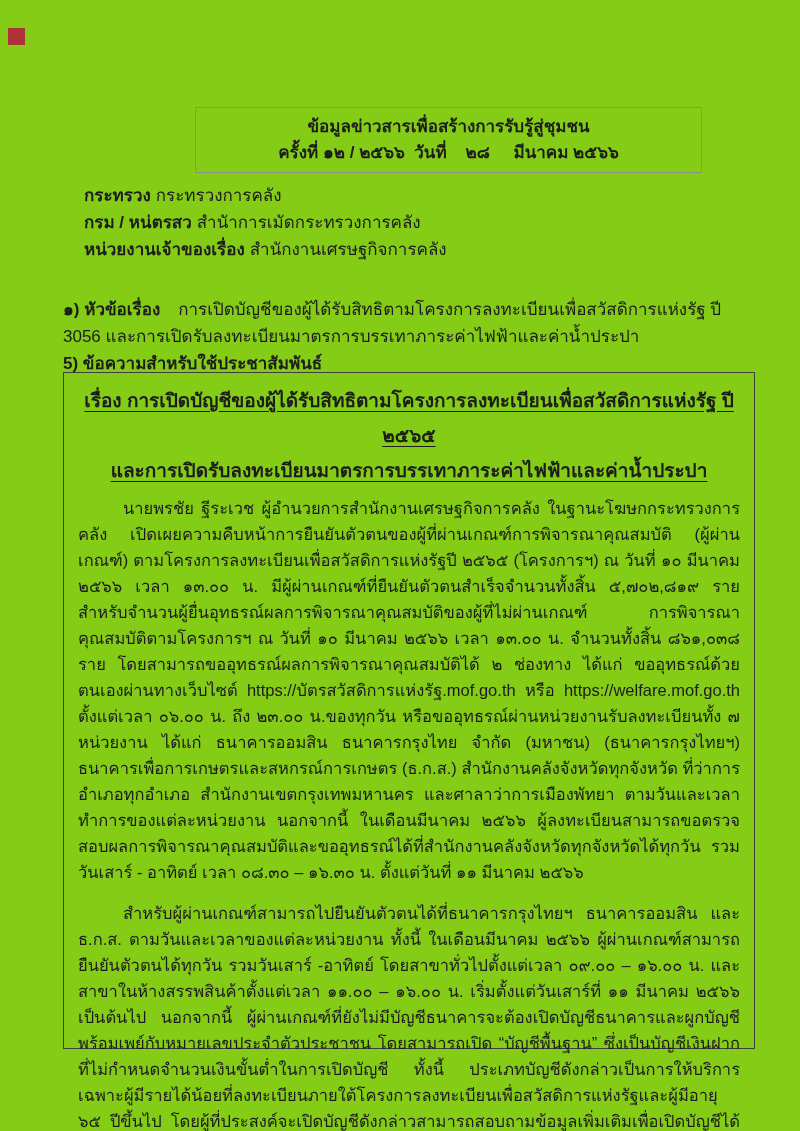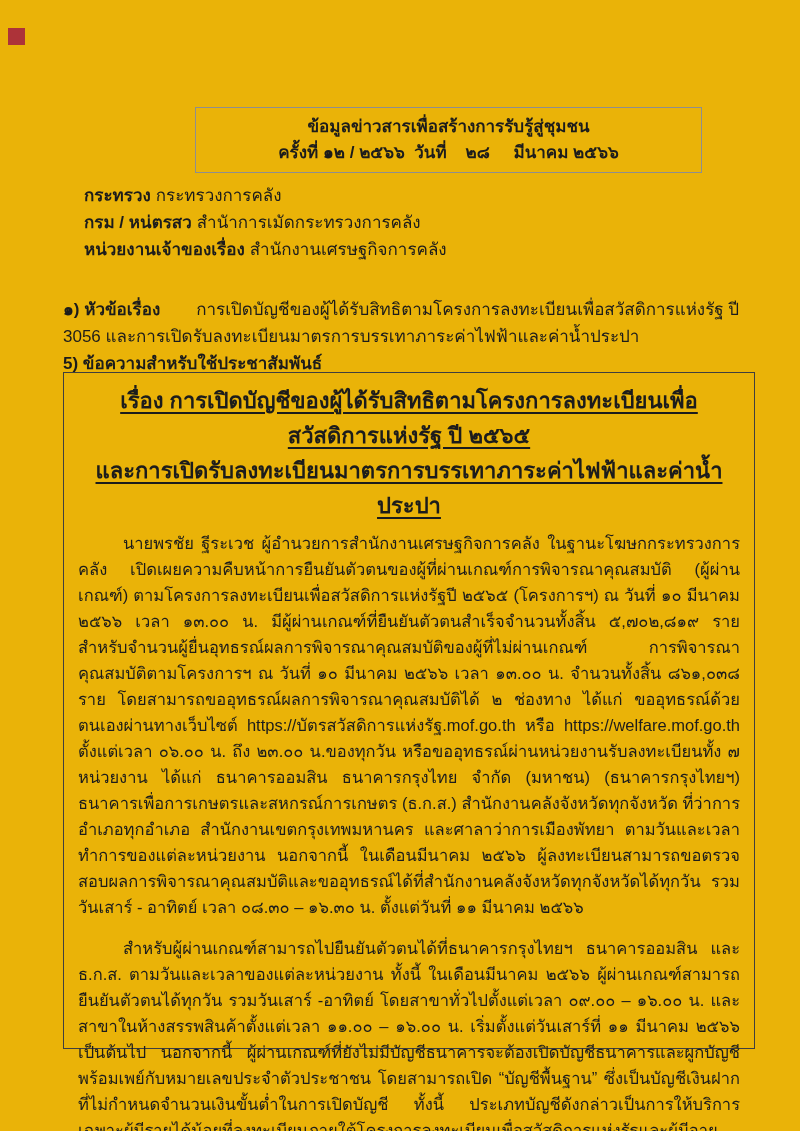--- a/index.html
+++ b/index.html
@@ -1,20 +1,20 @@
 <!DOCTYPE html>
 <html><head>
 <meta charset="utf-8">
 <style>
   html, body { margin: 0; padding: 0; background: #ffffff; }
   .page {
     position: relative;
     width: 800px;
     height: 1131px;
-    background: #eab308;
+    background: #84cc16;
     font-family: "Liberation Sans", "DejaVu Sans", sans-serif;
     color: #1c1c1c;
     overflow: hidden;
   }
   .corner-mark {
     position: absolute;
     left: 8px;
     top: 28px;
     width: 17px;
     height: 17px;
@@ -46,37 +46,37 @@
   .topics-section {
     position: absolute;
     left: 63px;
     top: 296px;
     width: 694px;
     font-size: 17px;
     line-height: 27px;
   }
   .topics-section p { margin: 0; }
   .topic-label { font-weight: 700; }
-  .topic-label.gap-after { margin-right: 36px; }
+  .topic-label.gap-after { margin-right: 18px; }
   .content-box {
     position: absolute;
     left: 63px;
     top: 372px;
     width: 692px;
     height: 677px;
     border: 1px solid #3f3f3f;
     box-sizing: border-box;
     padding: 10px 14px 0 14px;
     font-size: 16.5px;
     line-height: 26px;
   }
   .content-title {
     text-align: center;
     font-weight: 700;
-    font-size: 22px;
+    font-size: 19px;
     line-height: 35px;
     text-decoration: underline;
     text-underline-offset: 4px;
   }
   .content-box .body-paragraph {
     margin: 0;
     text-align: justify;
     text-indent: 45px;
   }
   .content-box .body-paragraph.first { margin-top: 7px; }

